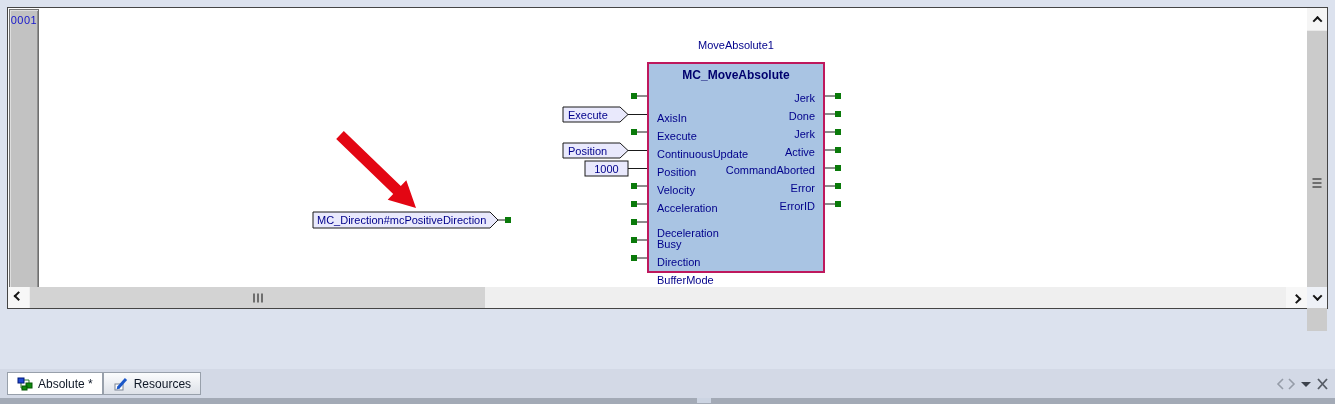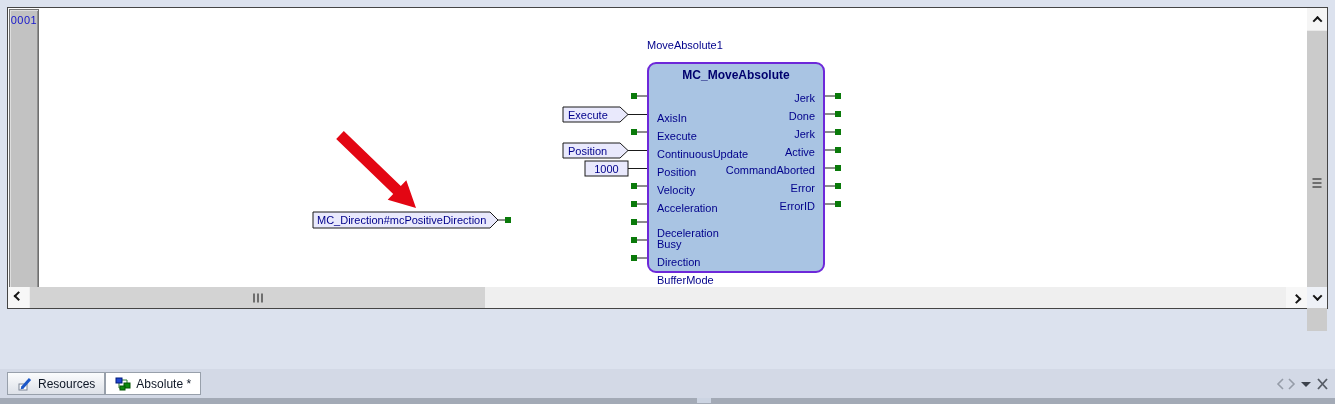--- a/index.html
+++ b/index.html
@@ -16,26 +16,26 @@
     background:#c2c2c2; border:1px solid #6f6f6f;
     box-shadow: inset 1px 1px 0 #dedede, inset -1px -1px 0 #8f8f8f; text-align:center; }
   .rung-margin .num { margin-top:4px; font-size:11px; color:#1515cc; letter-spacing:.5px; }
 
   
   #diagram-svg { position:absolute; left:0; top:0; width:1301px; height:341px; }
   #diagram-svg text { font-family:"Liberation Sans", sans-serif; font-size:11px; fill:#00008b; }
 
   
   .fb-block { position:absolute; left:639px; top:54px; width:178px; height:211px;
-    background:#a9c4e3; border:2px solid #6d28d9; border-radius:9px; }
+    background:#a9c4e3; border:2px solid #be185d; border-radius:0; }
   .fb-title { text-align:center; margin-top:4px; font-size:12px; font-weight:bold; color:#00006e; }
   .pin-label { position:absolute; font-size:11px; color:#00008b; line-height:14px; white-space:nowrap; }
   .pin-in  { left:8px;margin-top:20px; }
   .pin-out { right:8px; }
-  .instance-label { position:absolute; left:639px; top:31px; width:178px; 
+  .instance-label { position:absolute; left:639px; top:31px; width:178px; text-align:center;
     font-size:11px; color:#00008b; }
 
   
   .vscroll { position:absolute; top:0; right:0; width:20px; height:100%; background:#e9e9e9; }
   .vscroll .btn-up   { position:absolute; top:0; left:0; width:20px; height:22px; background:#f5f5f5; }
   .vscroll .thumb    { position:absolute; top:23px; left:0; width:20px; height:300px; background:#cbcbcb; }
   .vscroll .btn-down { position:absolute; bottom:0; left:0; width:20px; height:21px; background:#eef1f7; }
   .hscroll { position:absolute; left:0; bottom:0; height:21px; width:calc(100% - 20px); background:#efefef; }
   .hscroll .btn-left  { position:absolute; left:0; top:0; width:21px; height:21px; background:#f7f7f7; }
   .hscroll .thumb     { position:absolute; left:22px; top:0; width:455px; height:21px; background:#d3d3d3; }
@@ -189,37 +189,37 @@
         </span>
     </div>
     <div class="btn-right sbtn">
         <span class="chev right"></span>
       </div>
   </div>
 </div>
 
 <div id="tabbar">
   <div class="tabs">
-    <div class="tab inactive">
-      <svg width="16" height="14" viewBox="0 0 16 14">
-        <rect x="2" y="7" width="8" height="6" fill="#ffffff" stroke="#7b8494"></rect>
-        <line x1="5" y1="11" x2="13" y2="2" stroke="#1b57c8" stroke-width="3"></line>
-        <polygon points="3.5,12.5 6.5,11.5 4.5,9.5" fill="#1b57c8"></polygon>
-      </svg>
-      <span>Resources</span>
-    </div>
     <div class="tab active">
       <svg width="16" height="14" viewBox="0 0 16 14">
         <path d="M4,6 v5 h6 M7,3 h5 v5" stroke="#2c7a2c" fill="none"></path>
         <rect x="1" y="1" width="6" height="5" fill="#2047d0" stroke="#001a7a"></rect>
         <rect x="9" y="6" width="6" height="5" fill="#0c8a0c" stroke="#045504"></rect>
         <rect x="5" y="9" width="5" height="4" fill="#0c8a0c" stroke="#045504"></rect>
       </svg>
       <span>Absolute *</span>
     </div>
+    <div class="tab inactive">
+      <svg width="16" height="14" viewBox="0 0 16 14">
+        <rect x="2" y="7" width="8" height="6" fill="#ffffff" stroke="#7b8494"></rect>
+        <line x1="5" y1="11" x2="13" y2="2" stroke="#1b57c8" stroke-width="3"></line>
+        <polygon points="3.5,12.5 6.5,11.5 4.5,9.5" fill="#1b57c8"></polygon>
+      </svg>
+      <span>Resources</span>
+    </div>
   </div>
   <svg class="navctl" width="56" height="16" viewBox="0 0 56 16">
     <path d="M9,3 L4,8 L9,13" fill="none" stroke="#959ca8" stroke-width="1.6"></path>
     <path d="M15,3 L20,8 L15,13" fill="none" stroke="#959ca8" stroke-width="1.6"></path>
     <polygon points="27,6 37,6 32,11" fill="#3d434d"></polygon>
     <path d="M44,3 L53,13 M53,3 L44,13" stroke="#565c66" stroke-width="1.8"></path>
   </svg>
 </div>
 
 <div id="bottomstrip">

